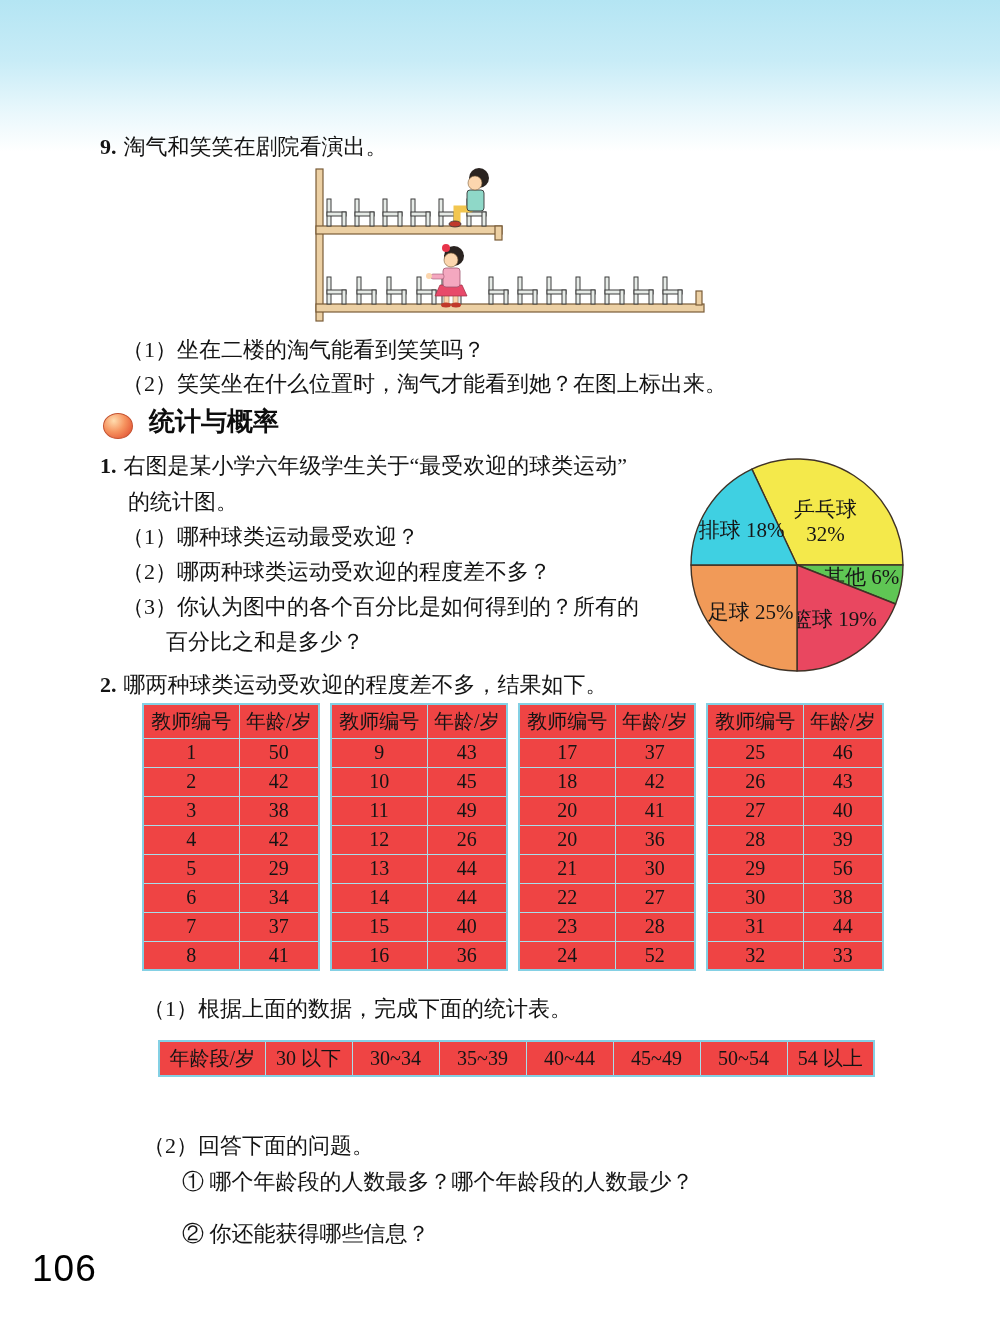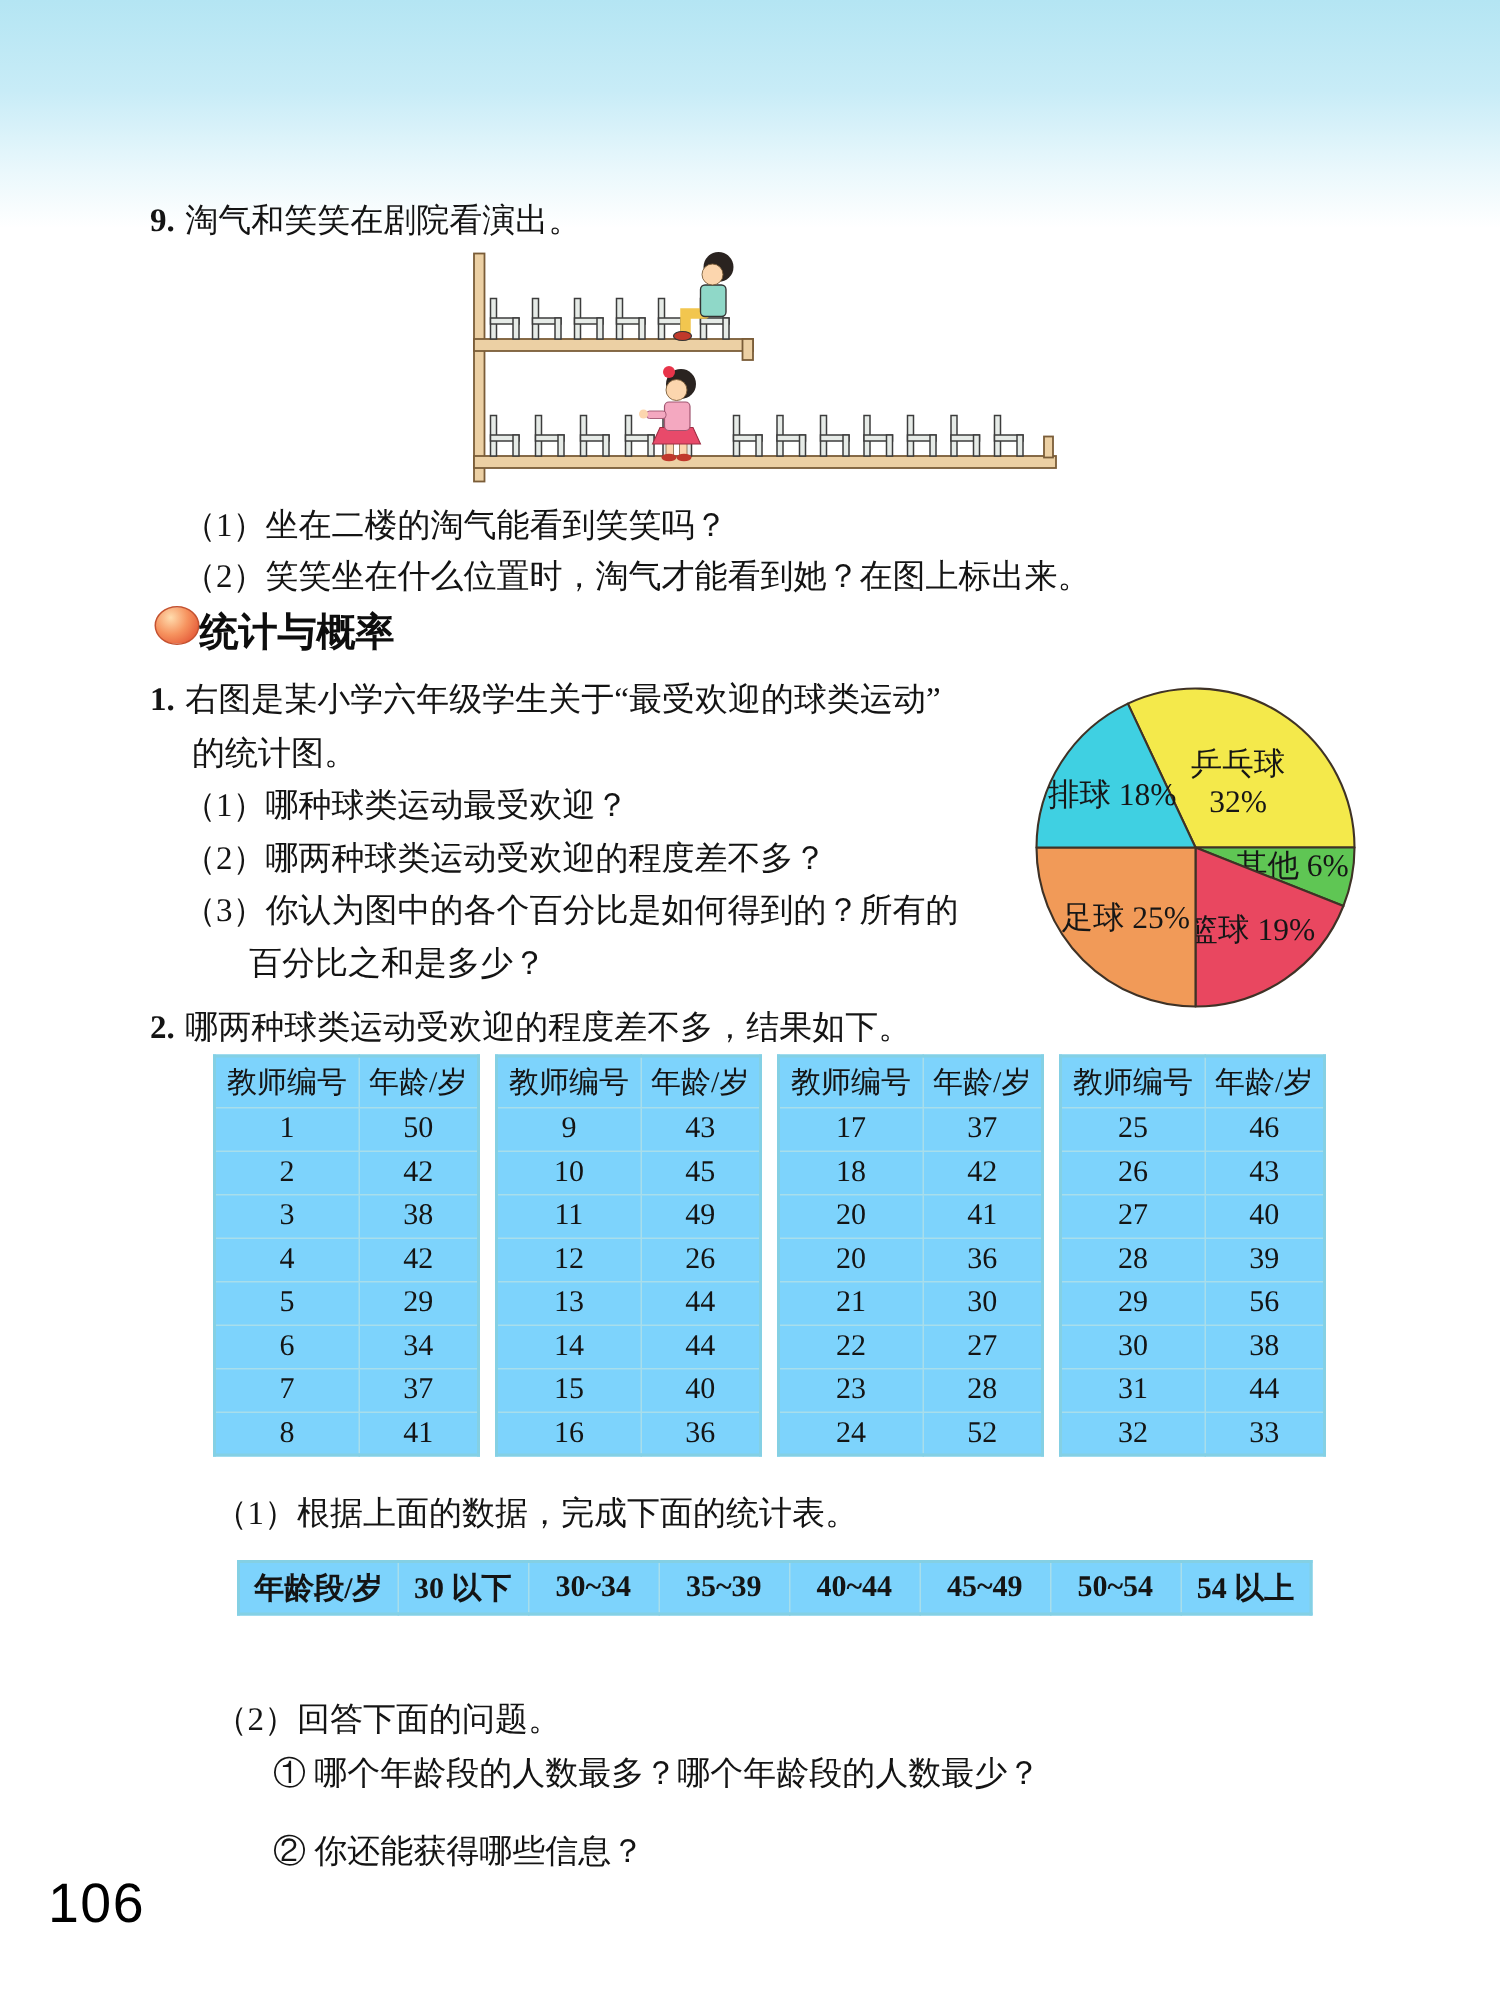--- a/index.html
+++ b/index.html
@@ -3,37 +3,37 @@
 <meta charset="utf-8">
 <style>
   *{margin:0;padding:0;box-sizing:border-box}
   html,body{width:1000px;height:1336px}
   body{position:relative;background:#ffffff;font-family:"Liberation Serif","DejaVu Serif",serif;color:#141414;overflow:hidden}
   .abs{position:absolute}
   .band-top{left:0;top:0;width:1000px;height:152px;
     background:linear-gradient(180deg,#b4e5f3 0%,#c8ecf7 40%,#eaf8fc 75%,#ffffff 100%)}
   .line{font-size:22px;white-space:nowrap;line-height:1.25}
   .pnum{font-weight:bold;margin-right:7px}
-  .section-row{display:flex;align-items:flex-start;}
+  .section-row{display:flex;align-items:flex-end;gap:16px}
   .ball{width:30px;height:26px;border-radius:50%;
     background:radial-gradient(circle at 35% 28%,#ffdcae 0%,#f6935f 45%,#e65f3c 80%,#d94f33 100%);
     border:1px solid #c4512f}
   .section-title{font-family:"Liberation Sans","DejaVu Sans",sans-serif;font-weight:bold;font-size:26px;color:#0d0d0d}
   
   .ttables{display:flex;gap:10px}
-  table{border-collapse:collapse;background:#7dd3fc}
+  table{border-collapse:collapse;background:#ef4444}
   .ttable{border:2px solid #84d0e4}
   .ttable th,.ttable td{border:1px solid #a8deeb;font-weight:normal;font-size:20px;text-align:center;padding:0}
   .ttable th{height:34px}
   .ttable td{height:29px}
   .ttable .c-id{width:96px}
   .ttable .c-age{width:80px}
   
   .sumtable{border:2px solid #84d0e4}
-  .sumtable th,.sumtable td{border:1px solid #a8deeb;font-weight:bold;font-size:20px;text-align:center;padding:3px}
+  .sumtable th,.sumtable td{border:1px solid #a8deeb;font-weight:normal;font-size:20px;text-align:center;padding:3px}
   .sumtable th{height:35px}
   .sumtable td{height:30px}
   .sumtable .c-label{width:106px}
   .sumtable .c-band{width:87px}
   .pagenum{font-family:"Liberation Sans","DejaVu Sans",sans-serif;font-size:37px;color:#000000;letter-spacing:1px}
   .pie-label{font-size:21px;fill:#161616;text-anchor:middle;font-family:"Liberation Serif","DejaVu Serif",serif}
   svg .outline{stroke:#3f3226;stroke-width:1.4;stroke-linejoin:round}
 </style>
 </head>
 <body>

